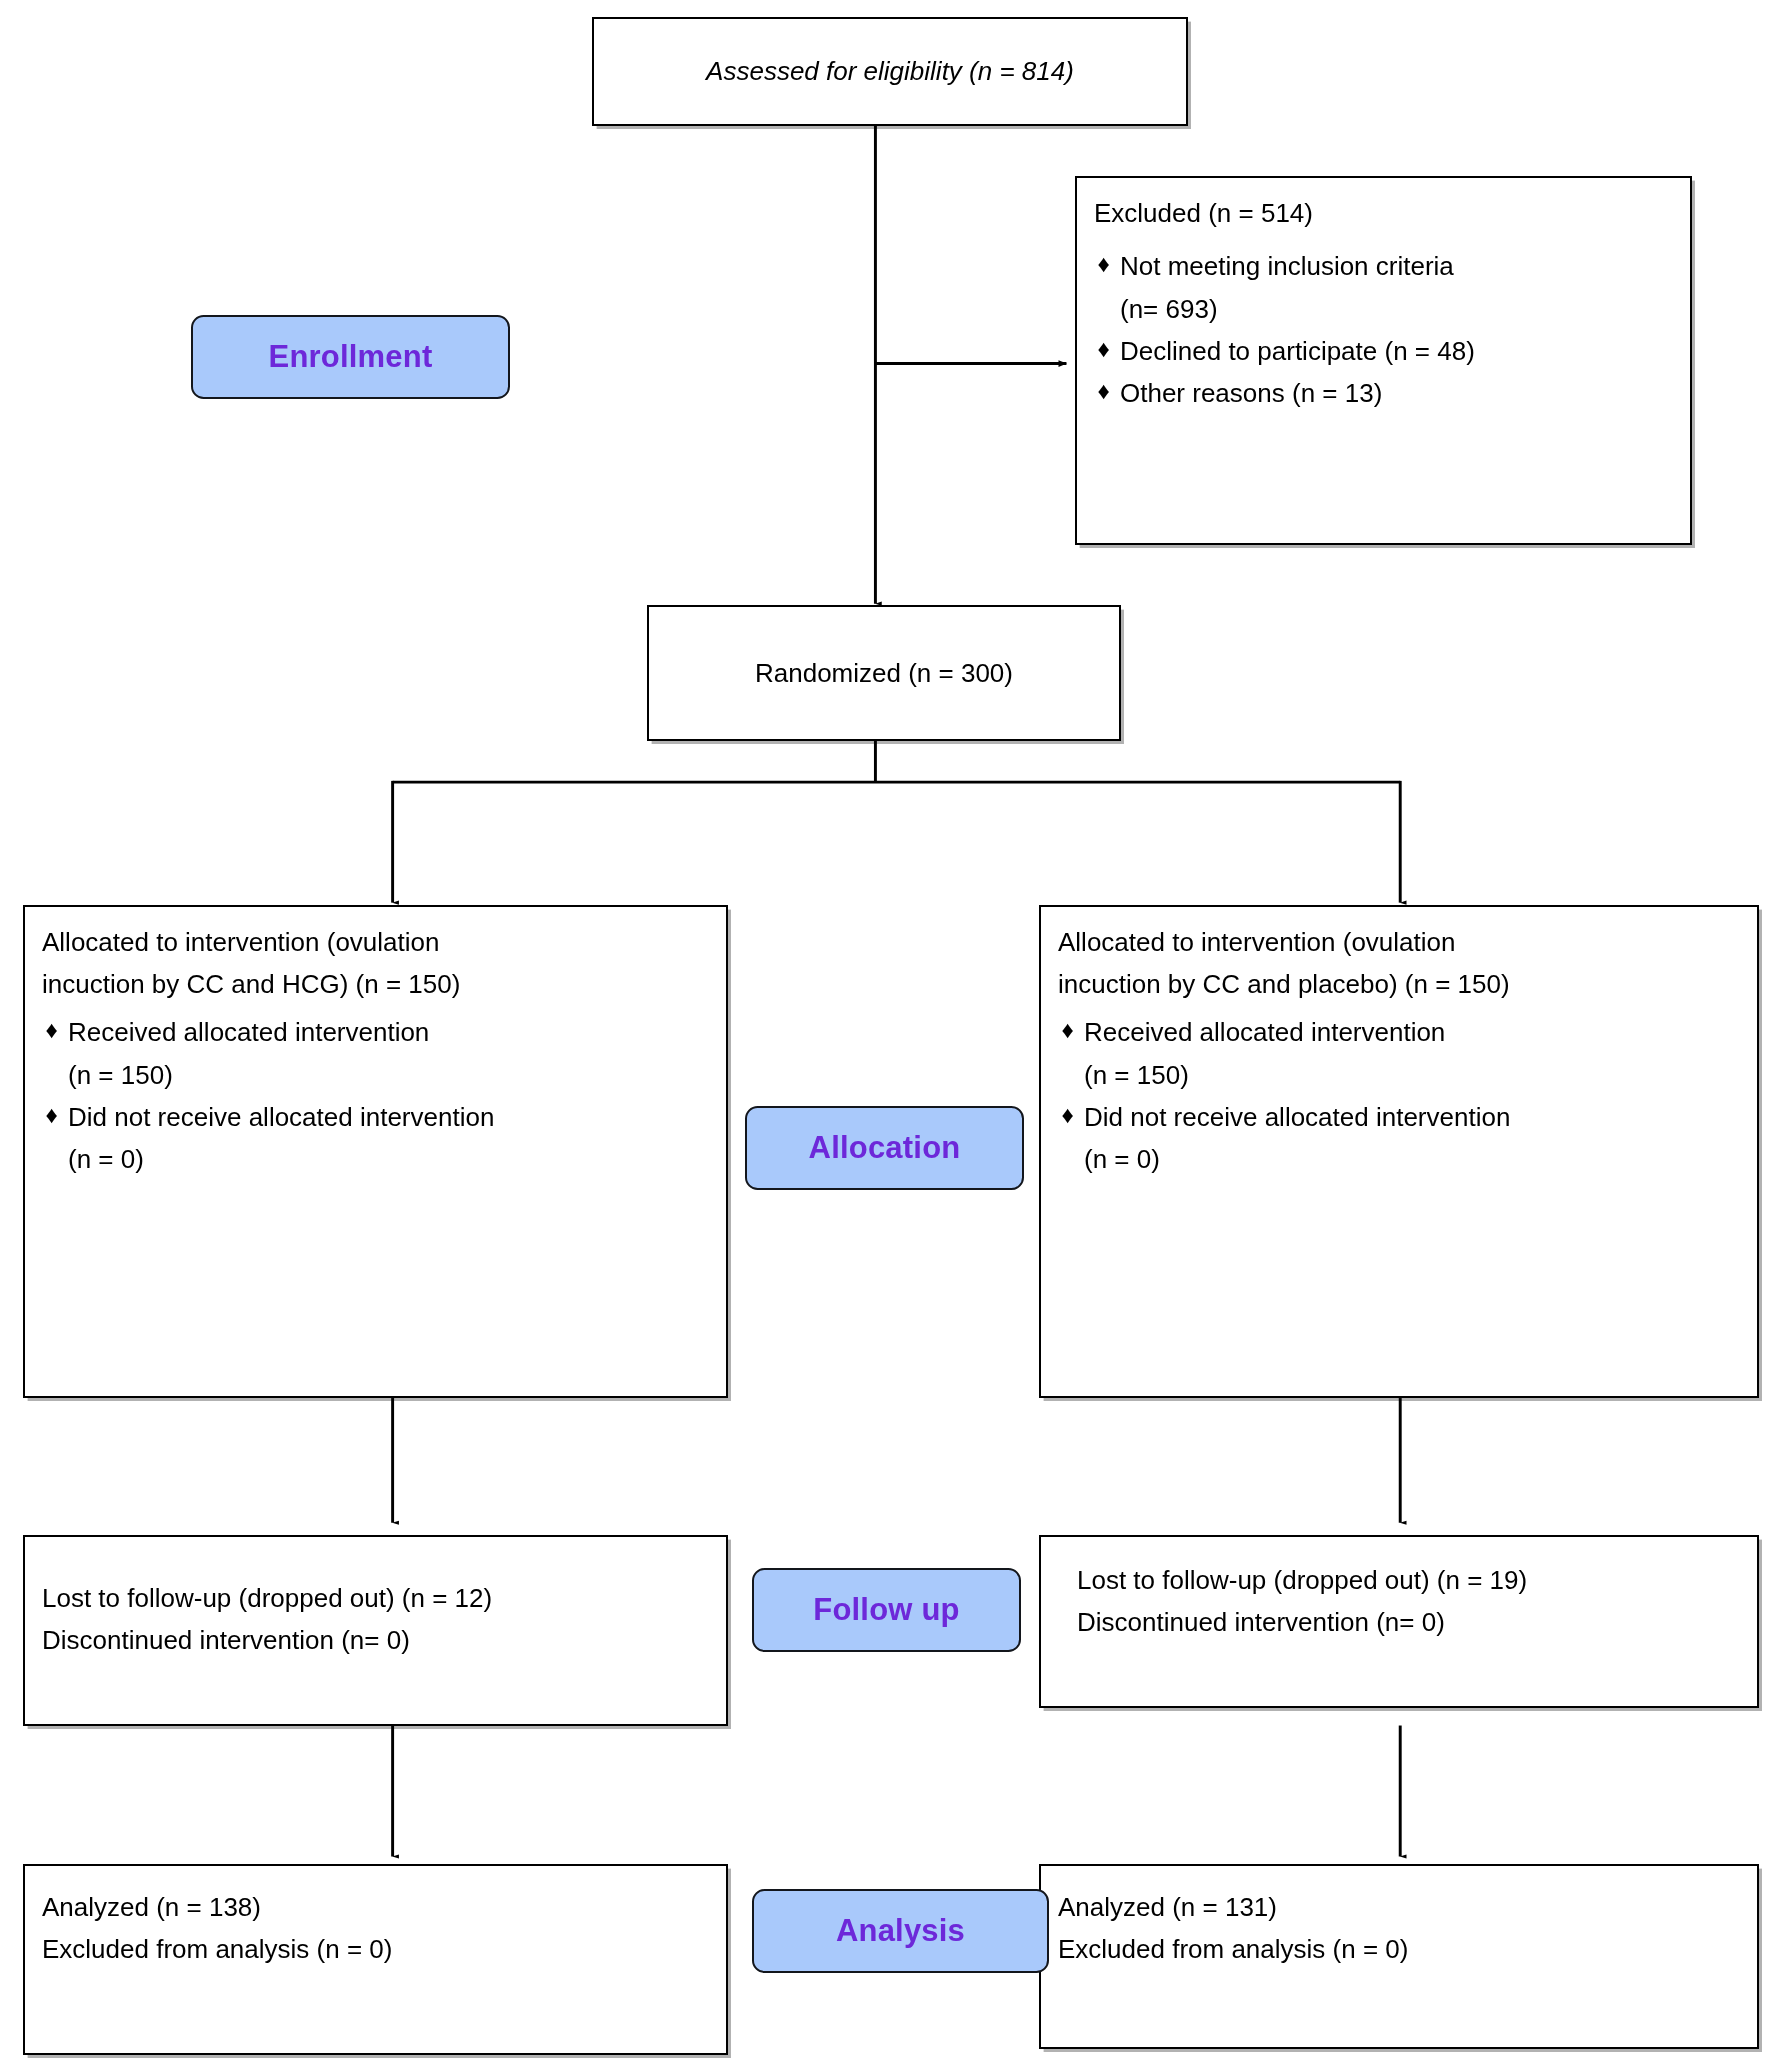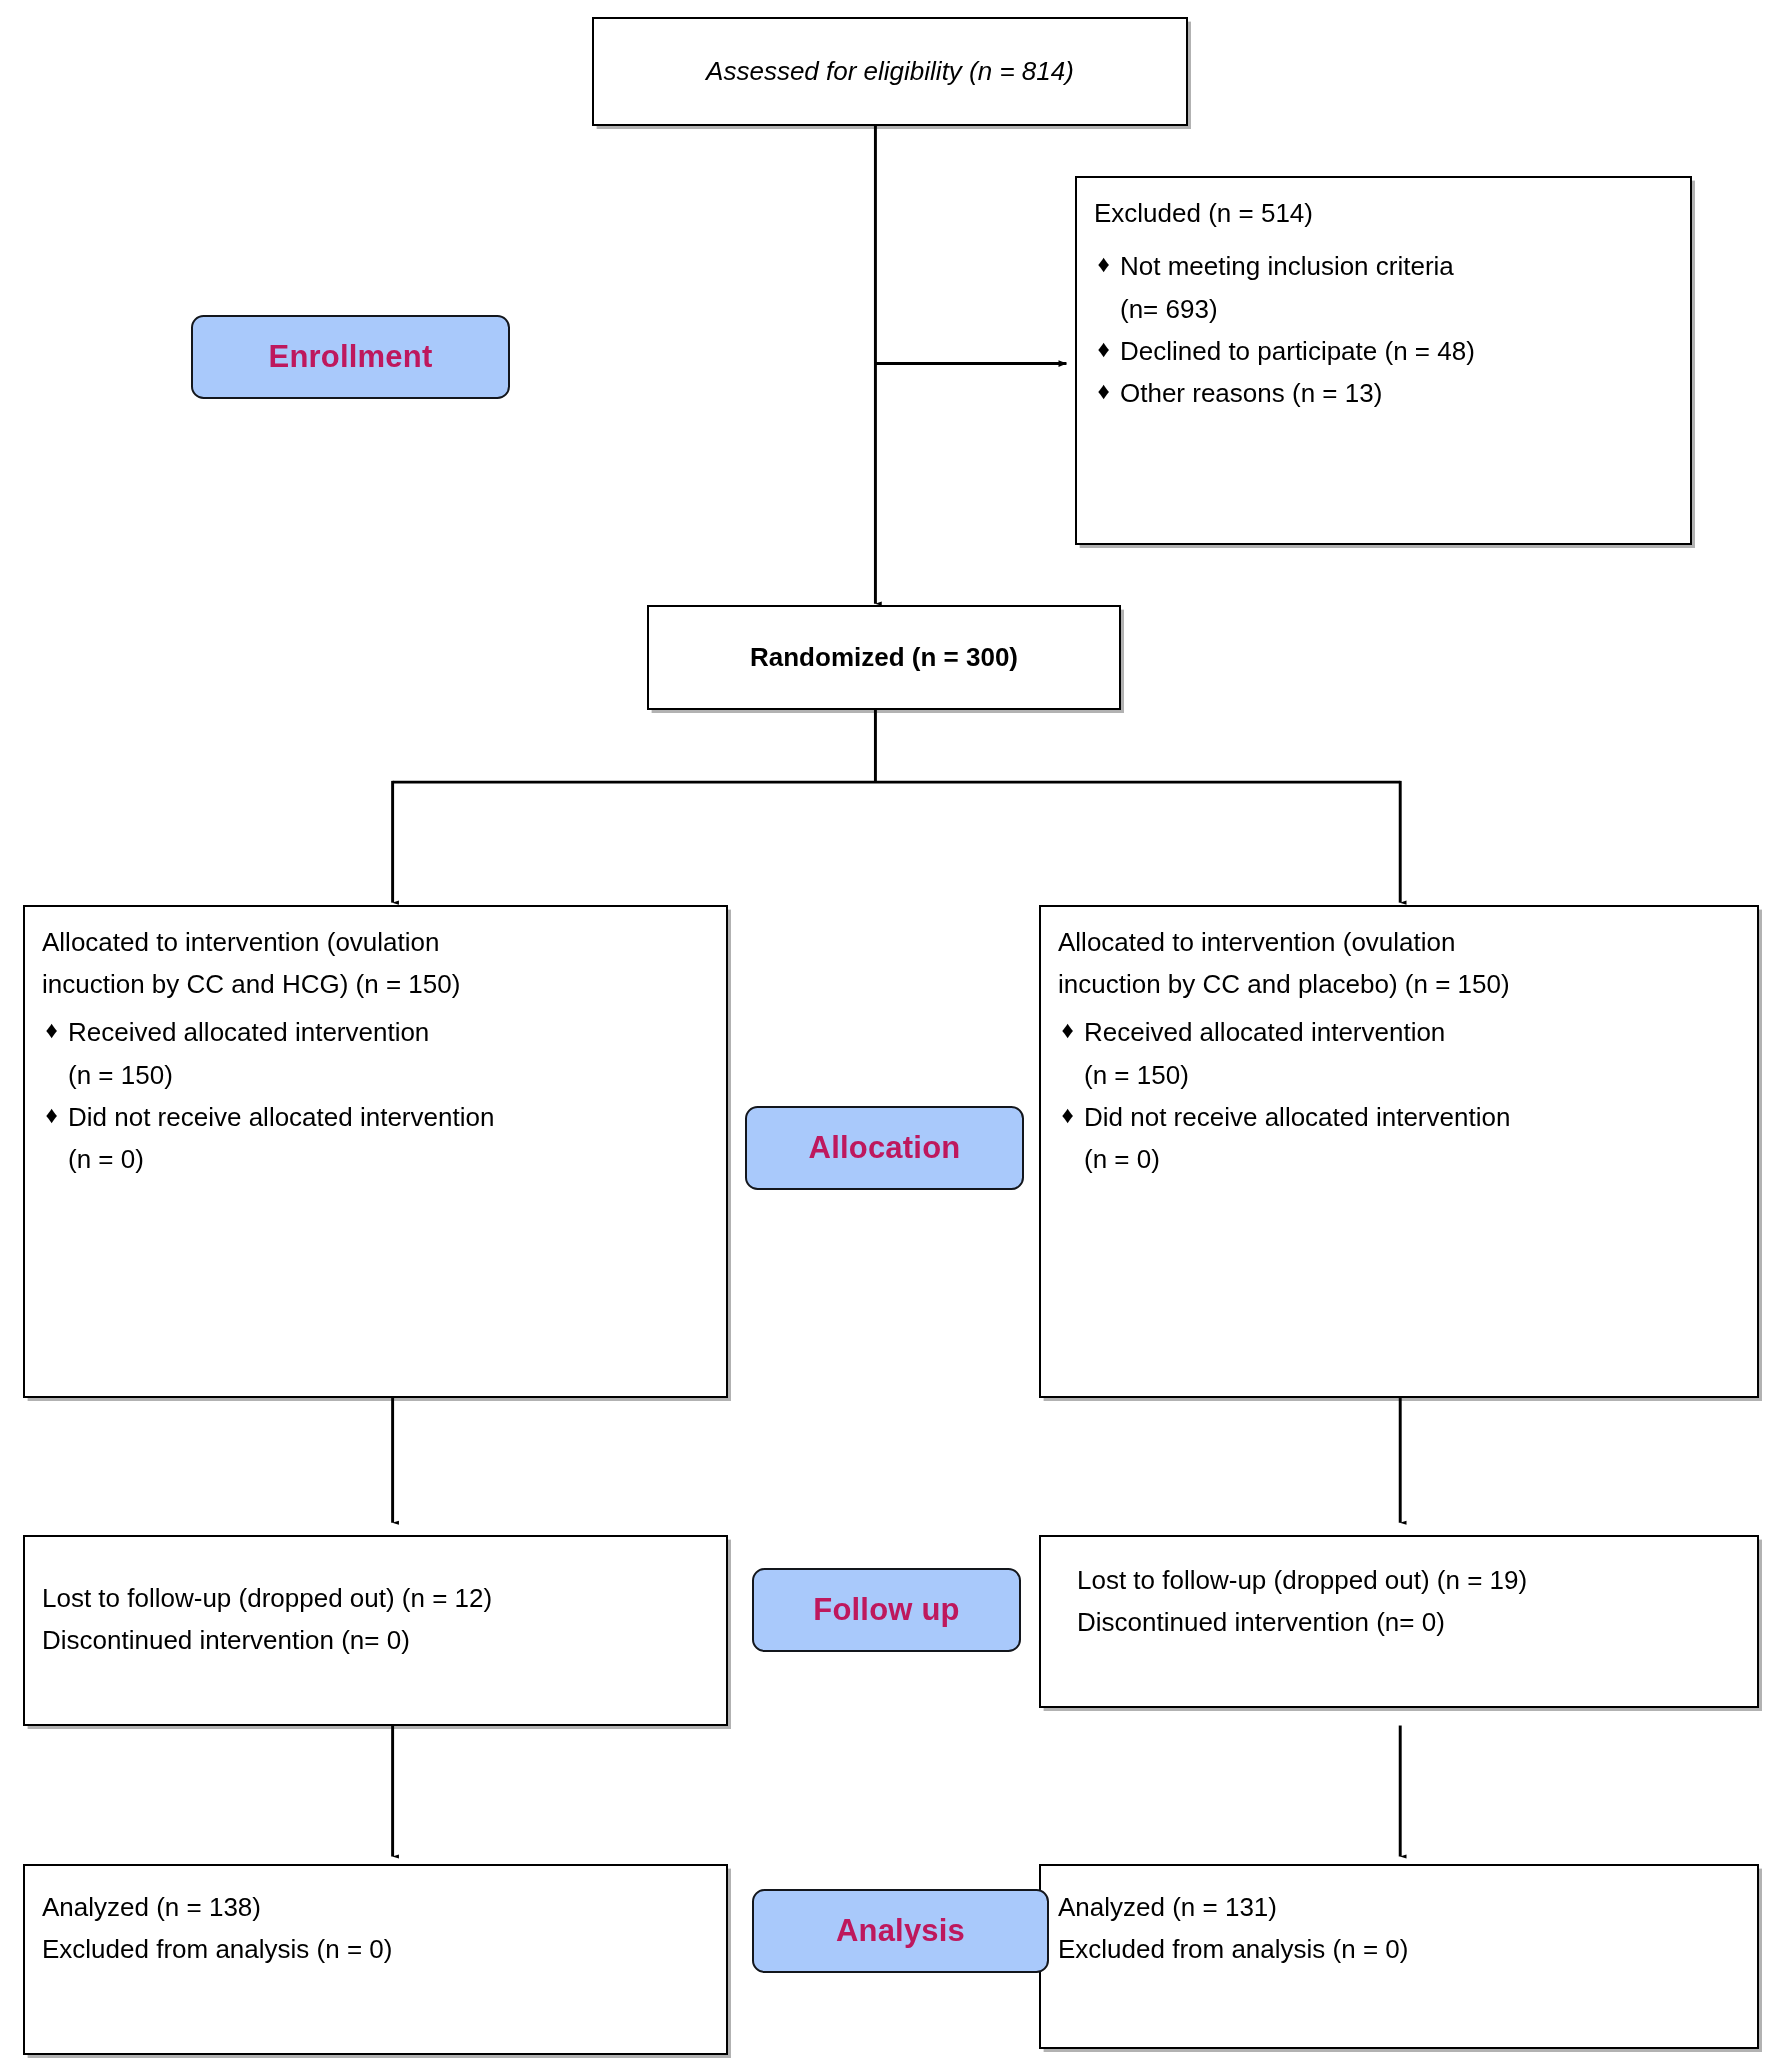--- a/index.html
+++ b/index.html
@@ -70,21 +70,21 @@
     position: absolute;
     box-sizing: border-box;
     background: #a9c9fb;
     border: 2.5px solid #13161c;
     border-radius: 12.6px;
     display: flex;
     align-items: center;
     justify-content: center;
     font-weight: bold;
     font-size: 31px;
-    color: #be185d;
+    color: #6d28d9;
     letter-spacing: 0.2px;
   }
 
   
   #wires {
     position: absolute;
     left: 0; top: 0;
     width: 1771px;
     height: 2066px;
     pointer-events: none;
@@ -147,21 +147,21 @@
         <span class="bullet">♦</span>
         <span> Other reasons (n = 13)</span>
       </div>
     </div>
   </div>
 
   <div class="badge" style="left:191px; top:315px; width:319px; height:84px;">
     <span>Enrollment</span>
   </div>
 
-  <div class="node centered" style="left:647px; top:605px; width:474px; height:105px;font-weight:bold;">
+  <div class="node centered" style="left:647px; top:605px; width:474px; height:136px;">
     <div class="node-inner">
       <div class="node-line">Randomized (n = 300)</div>
     </div>
   </div>
 
   <div class="node" style="left:23px; top:905px; width:705px; height:493px;">
     <div class="node-inner">
       <div class="node-line">Allocated to intervention (ovulation</div>
       <div class="node-line">incuction by CC and HCG) (n = 150)</div>
       <div style="height:5.9px"></div>

